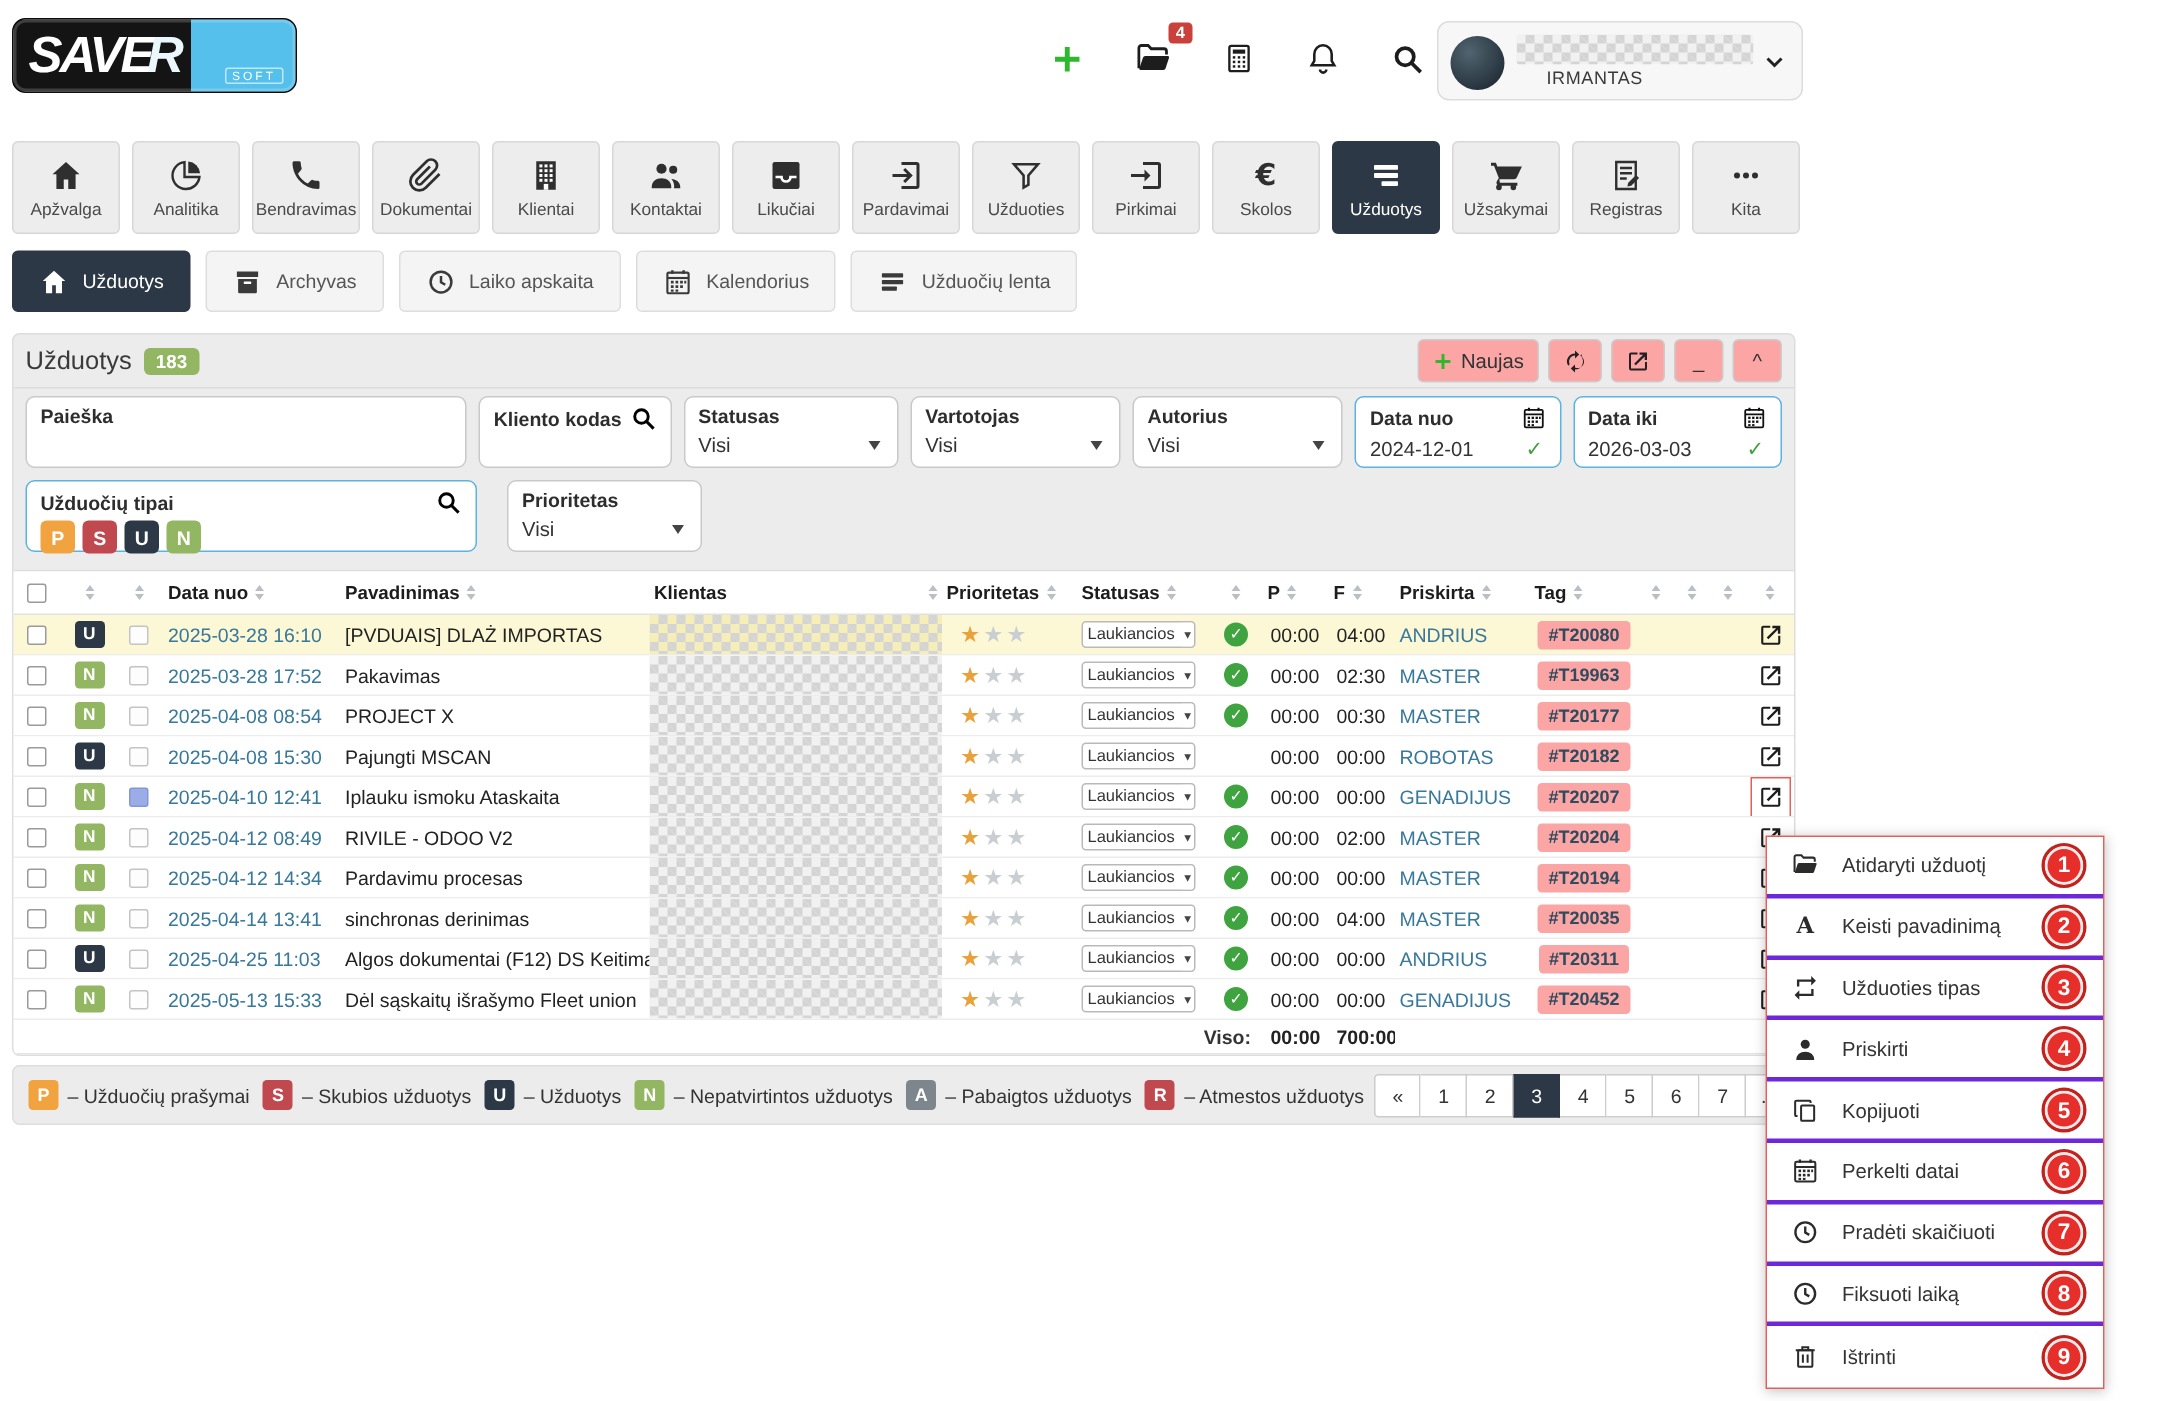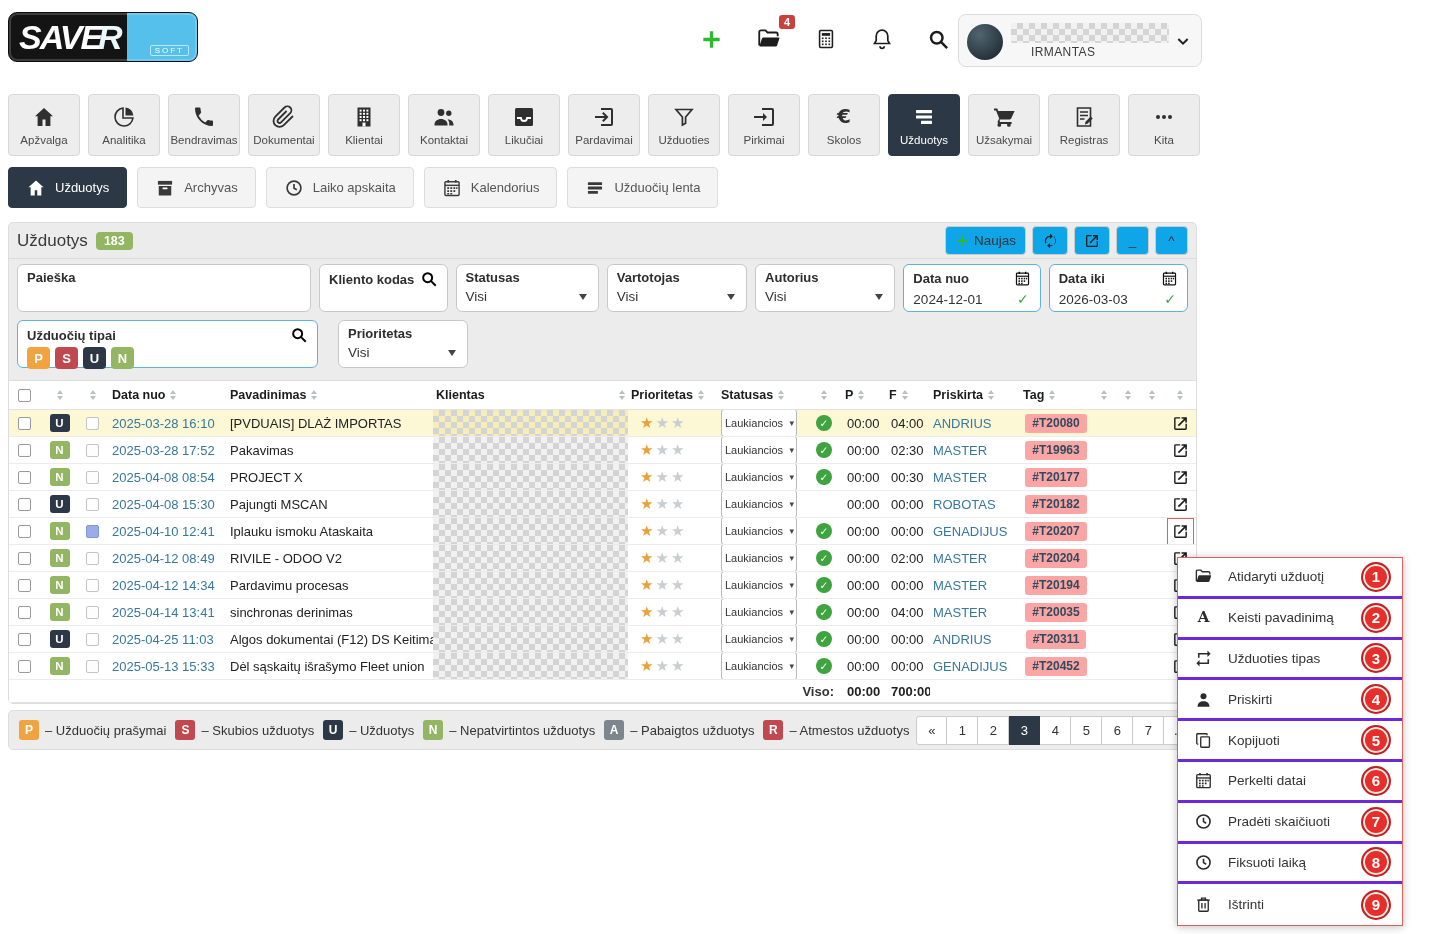--- a/index.html
+++ b/index.html
@@ -43,21 +43,21 @@
 .slab{font-size:13px;color:#555}
 .sbtn.active{background:#2c3845;border-color:#2c3845}
 .sbtn.active .slab,.sbtn.active .sic{color:#fff}
 
 
 .panel{margin:14px 8px 0;width:1189px;background:#ececec;border:1px solid #ddd;border-radius:5px;overflow:hidden}
 .phead{display:flex;align-items:center;height:36px;padding:0 8px;border-bottom:1px solid #dcdcdc}
 .ptitle{font-size:17px;color:#3a3a3a}
 .pcount{background:#93b662;color:#fff;font-size:12.5px;font-weight:bold;border-radius:4px;padding:2px 8px;margin-left:8px}
 .pbtns{margin-left:auto;display:flex;gap:6px}
-.pbtn{height:29px;min-width:33px;background:#0ea5e9;border:1px solid #ccc;border-radius:4px;display:flex;align-items:center;justify-content:center;gap:5px;font-size:13.5px;color:#333;cursor:pointer;font-family:inherit;padding:0 9px}
+.pbtn{height:29px;min-width:33px;background:#fca5a5;border:1px solid #ccc;border-radius:4px;display:flex;align-items:center;justify-content:center;gap:5px;font-size:13.5px;color:#333;cursor:pointer;font-family:inherit;padding:0 9px}
 .bic{width:16px;height:16px;display:flex;color:#222}
 .bic svg{width:100%;height:100%}
 .bplus{width:14px;height:14px;display:flex;color:#2eb82e}
 .bplus svg{width:100%;height:100%}
 
 
 .frow{display:flex;gap:8px;padding:5px 8px 0}
 .frow2{display:flex;gap:20px;padding:8px 8px 6px}
 .ffield{background:#fff;border:1px solid #c9c9c9;border-radius:6px;height:48px;padding:5px 9px;display:flex;flex-direction:column;cursor:pointer}
 .ffield.blue{border-color:#5db3e0}
@@ -91,21 +91,21 @@
 .cb{width:13px;height:13px;border:1px solid #9a9a9a;border-radius:2px;background:#fff;margin-left:6px;cursor:pointer}
 .tbadge{width:20px;height:18px;border-radius:3px;color:#fff;font-size:11.5px;font-weight:bold;display:flex;align-items:center;justify-content:center;margin:0 auto}
 .flagbox{width:13px;height:13px;border:1px solid #c4c4c4;border-radius:2px;background:#fdfdfd;margin:0 auto;cursor:pointer}
 .flagbox.on{background:#9aade6;border-color:#8396d8}
 .date{color:#37789b;font-size:13px;white-space:nowrap}
 .name{color:#222;font-size:13px;white-space:nowrap}
 .client{width:100%;height:100%}
 .stars{letter-spacing:2px;padding-left:12px;cursor:pointer}
 .star{color:#c9ced2;font-size:15px}
 .star.gold{color:#e9a13b}
-.statusbtn{width:76px;height:28px;background:#fff;border:1px solid #b9b9b9;border-radius:3px;display:flex;align-items:center;font-size:11px;color:#333;padding:0 3px;position:relative;white-space:nowrap;overflow:hidden;cursor:pointer}
+.statusbtn{width:76px;height:18px;background:#fff;border:1px solid #b9b9b9;border-radius:3px;display:flex;align-items:center;font-size:11px;color:#333;padding:0 3px;position:relative;white-space:nowrap;overflow:hidden;cursor:pointer}
 .scar{position:absolute;right:1px;top:0;bottom:0;display:flex;align-items:center;font-size:9px;color:#444;background:#fff;padding:0 1px}
 .okcirc{width:16px;height:16px;border-radius:50%;background:#3fa33f;color:#fff;font-size:10.5px;font-weight:bold;display:flex;align-items:center;justify-content:center;margin:0 auto}
 .tnum{font-size:13px;color:#222;padding-left:5px}
 .assigned{color:#37789b;font-size:13px;white-space:nowrap}
 .tag{background:#fca5a5;color:#2f4b5e;font-size:12px;font-weight:bold;padding:2.5px 7px;border-radius:3px;margin:0 auto;white-space:nowrap}
 .extbtn{width:17px;height:17px;display:flex;color:#1d1d1d;margin:0 auto;cursor:pointer}
 .extbtn svg{width:100%;height:100%}
 .extbtn.redbox{outline:1px solid #e0605c;outline-offset:4px}
 .totrow{display:flex;height:23px;background:#fff;font-weight:bold;font-size:13px;border-bottom:1px solid #e2e2e2}
 .totrow .lab{width:833px;display:flex;align-items:center;justify-content:flex-end;padding-right:8px}

